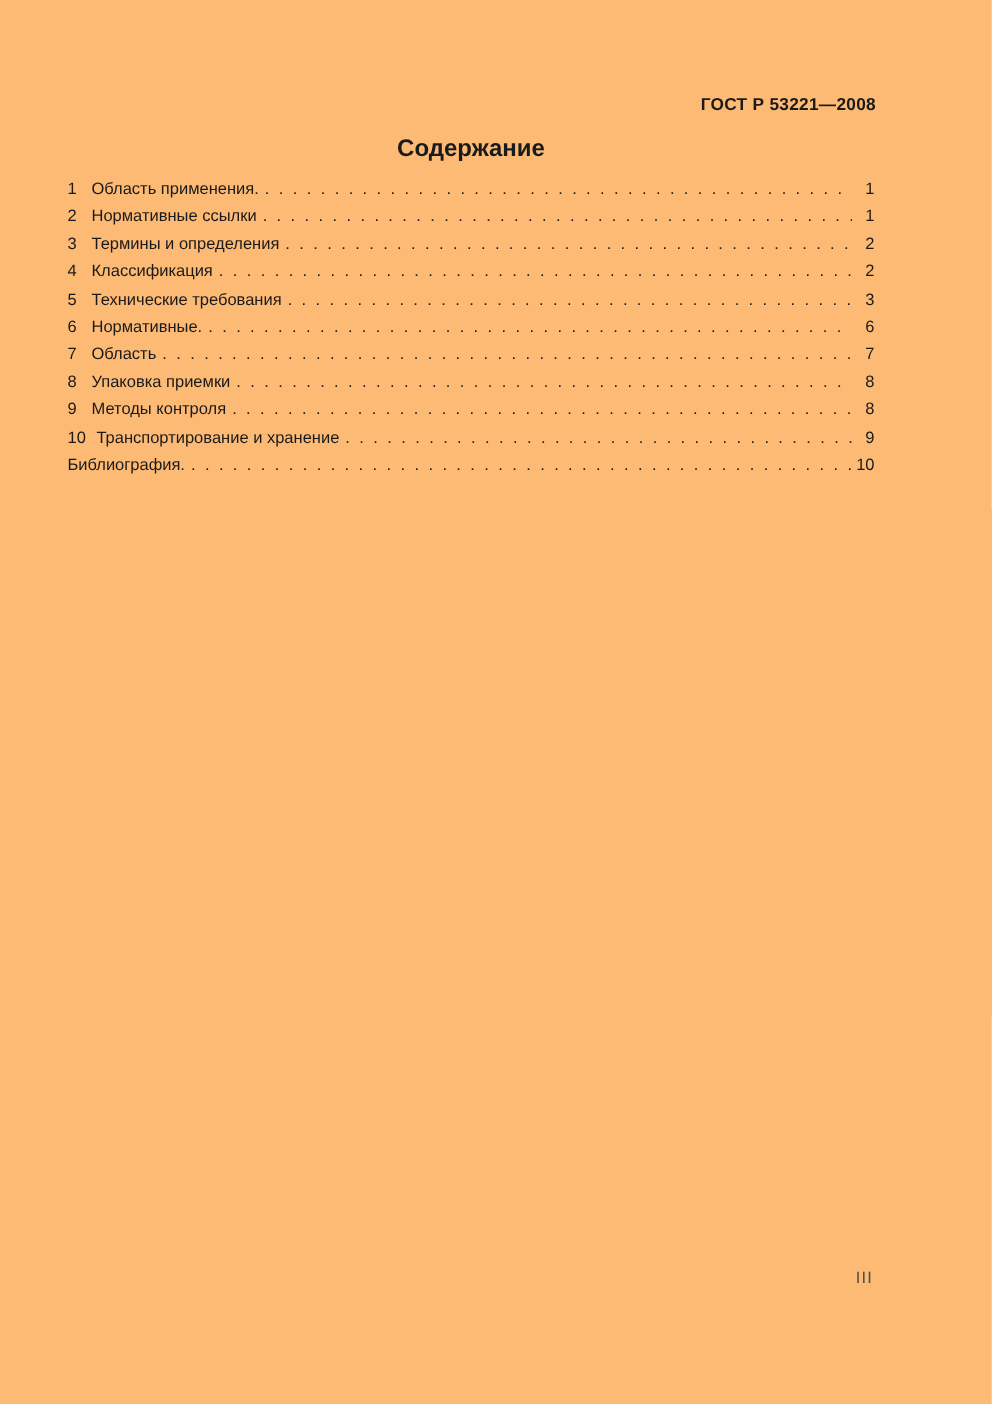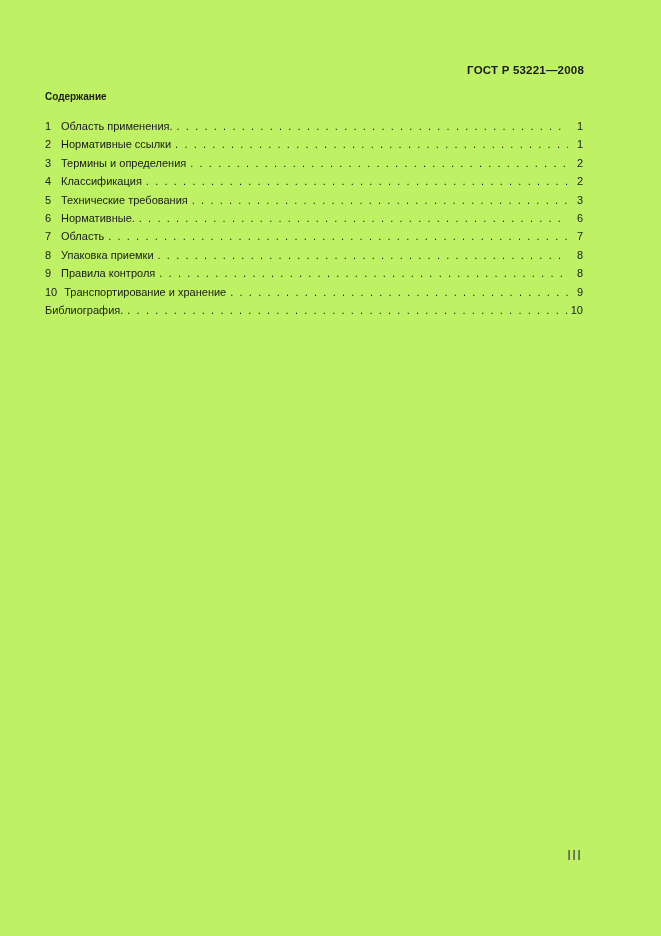--- a/index.html
+++ b/index.html
@@ -7,38 +7,39 @@
     width: 661px;
     height: 936px;
     background: #ffffff;
     font-family: "Liberation Sans", sans-serif;
     color: #1a1a1a;
   }
   .page {
     position: relative;
     width: 661px;
     height: 936px;
-    background: #bef264;
+    background: #fdba74;
     overflow: hidden;
   }
   .doc-header {
     position: absolute;
     top: 64px;
     right: 77px;
     font-size: 11.5px;
     font-weight: bold;
     letter-spacing: 0.2px;
     white-space: nowrap;
   }
   .doc-title {
     position: absolute;
     top: 91px;
     left: 45px;
     width: 538px;
-    font-size: 10px;
+    text-align: center;
+    font-size: 16px;
     font-weight: bold;
   }
   .toc {
     position: absolute;
     top: 120px;
     left: 45px;
     width: 538px;
   }
   .toc-row {
     display: flex;
@@ -69,21 +70,21 @@
   }
   .toc-page {
     flex: none;
     min-width: 12px;
     text-align: right;
   }
   .folio {
     position: absolute;
     top: 846px;
     right: 79px;
-    font-size: 15px;
+    font-size: 11px;
     color: #4d4d4d;
     letter-spacing: 0.8px;
   }
 </style>
 </head>
 <body>
 
 <div class="page">
 
   <div class="doc-header">ГОСТ Р 53221—2008</div>
@@ -134,21 +135,21 @@
       <span class="toc-page">7</span>
     </div>
     <div class="toc-row">
       <span class="toc-num">8</span>
       <span class="toc-label">Упаковка приемки</span>
       <span class="toc-dots"></span>
       <span class="toc-page">8</span>
     </div>
     <div class="toc-row">
       <span class="toc-num">9</span>
-      <span class="toc-label">Правила контроля</span>
+      <span class="toc-label">Методы контроля</span>
       <span class="toc-dots"></span>
       <span class="toc-page">8</span>
     </div>
     <div class="toc-row">
       <span class="toc-num">10</span>
       <span class="toc-label">Транспортирование и хранение</span>
       <span class="toc-dots"></span>
       <span class="toc-page">9</span>
     </div>
     <div class="toc-row">

